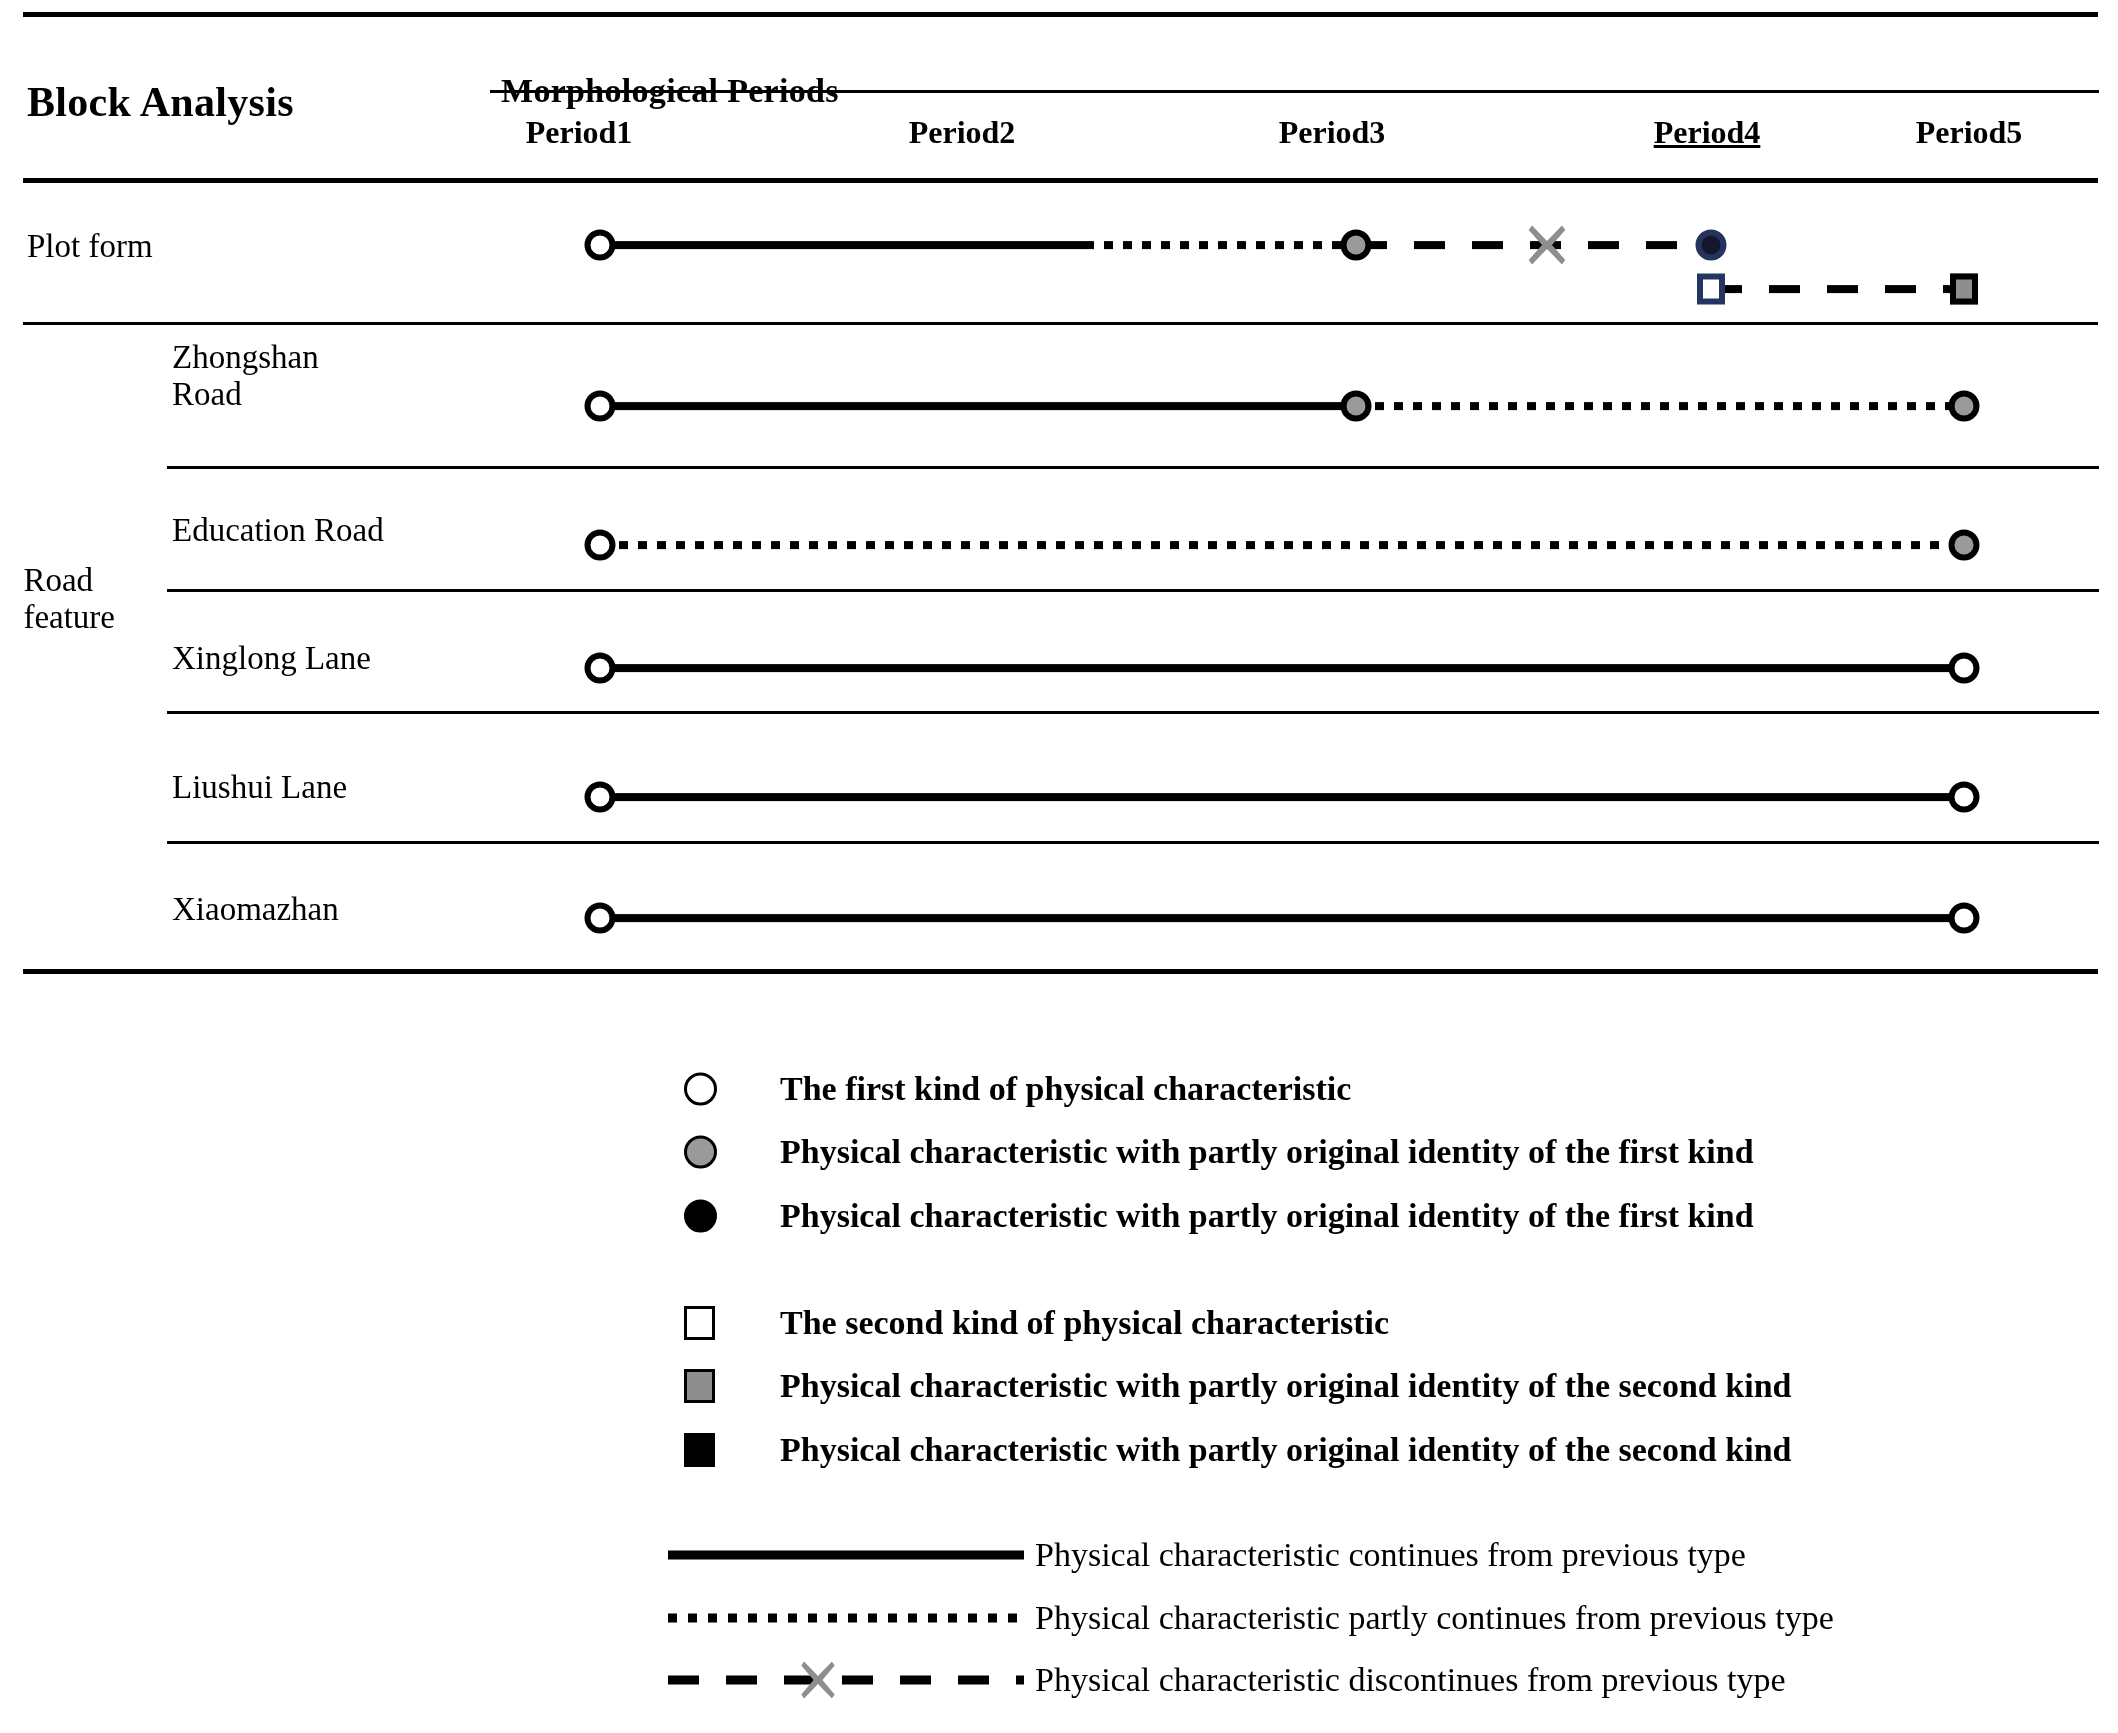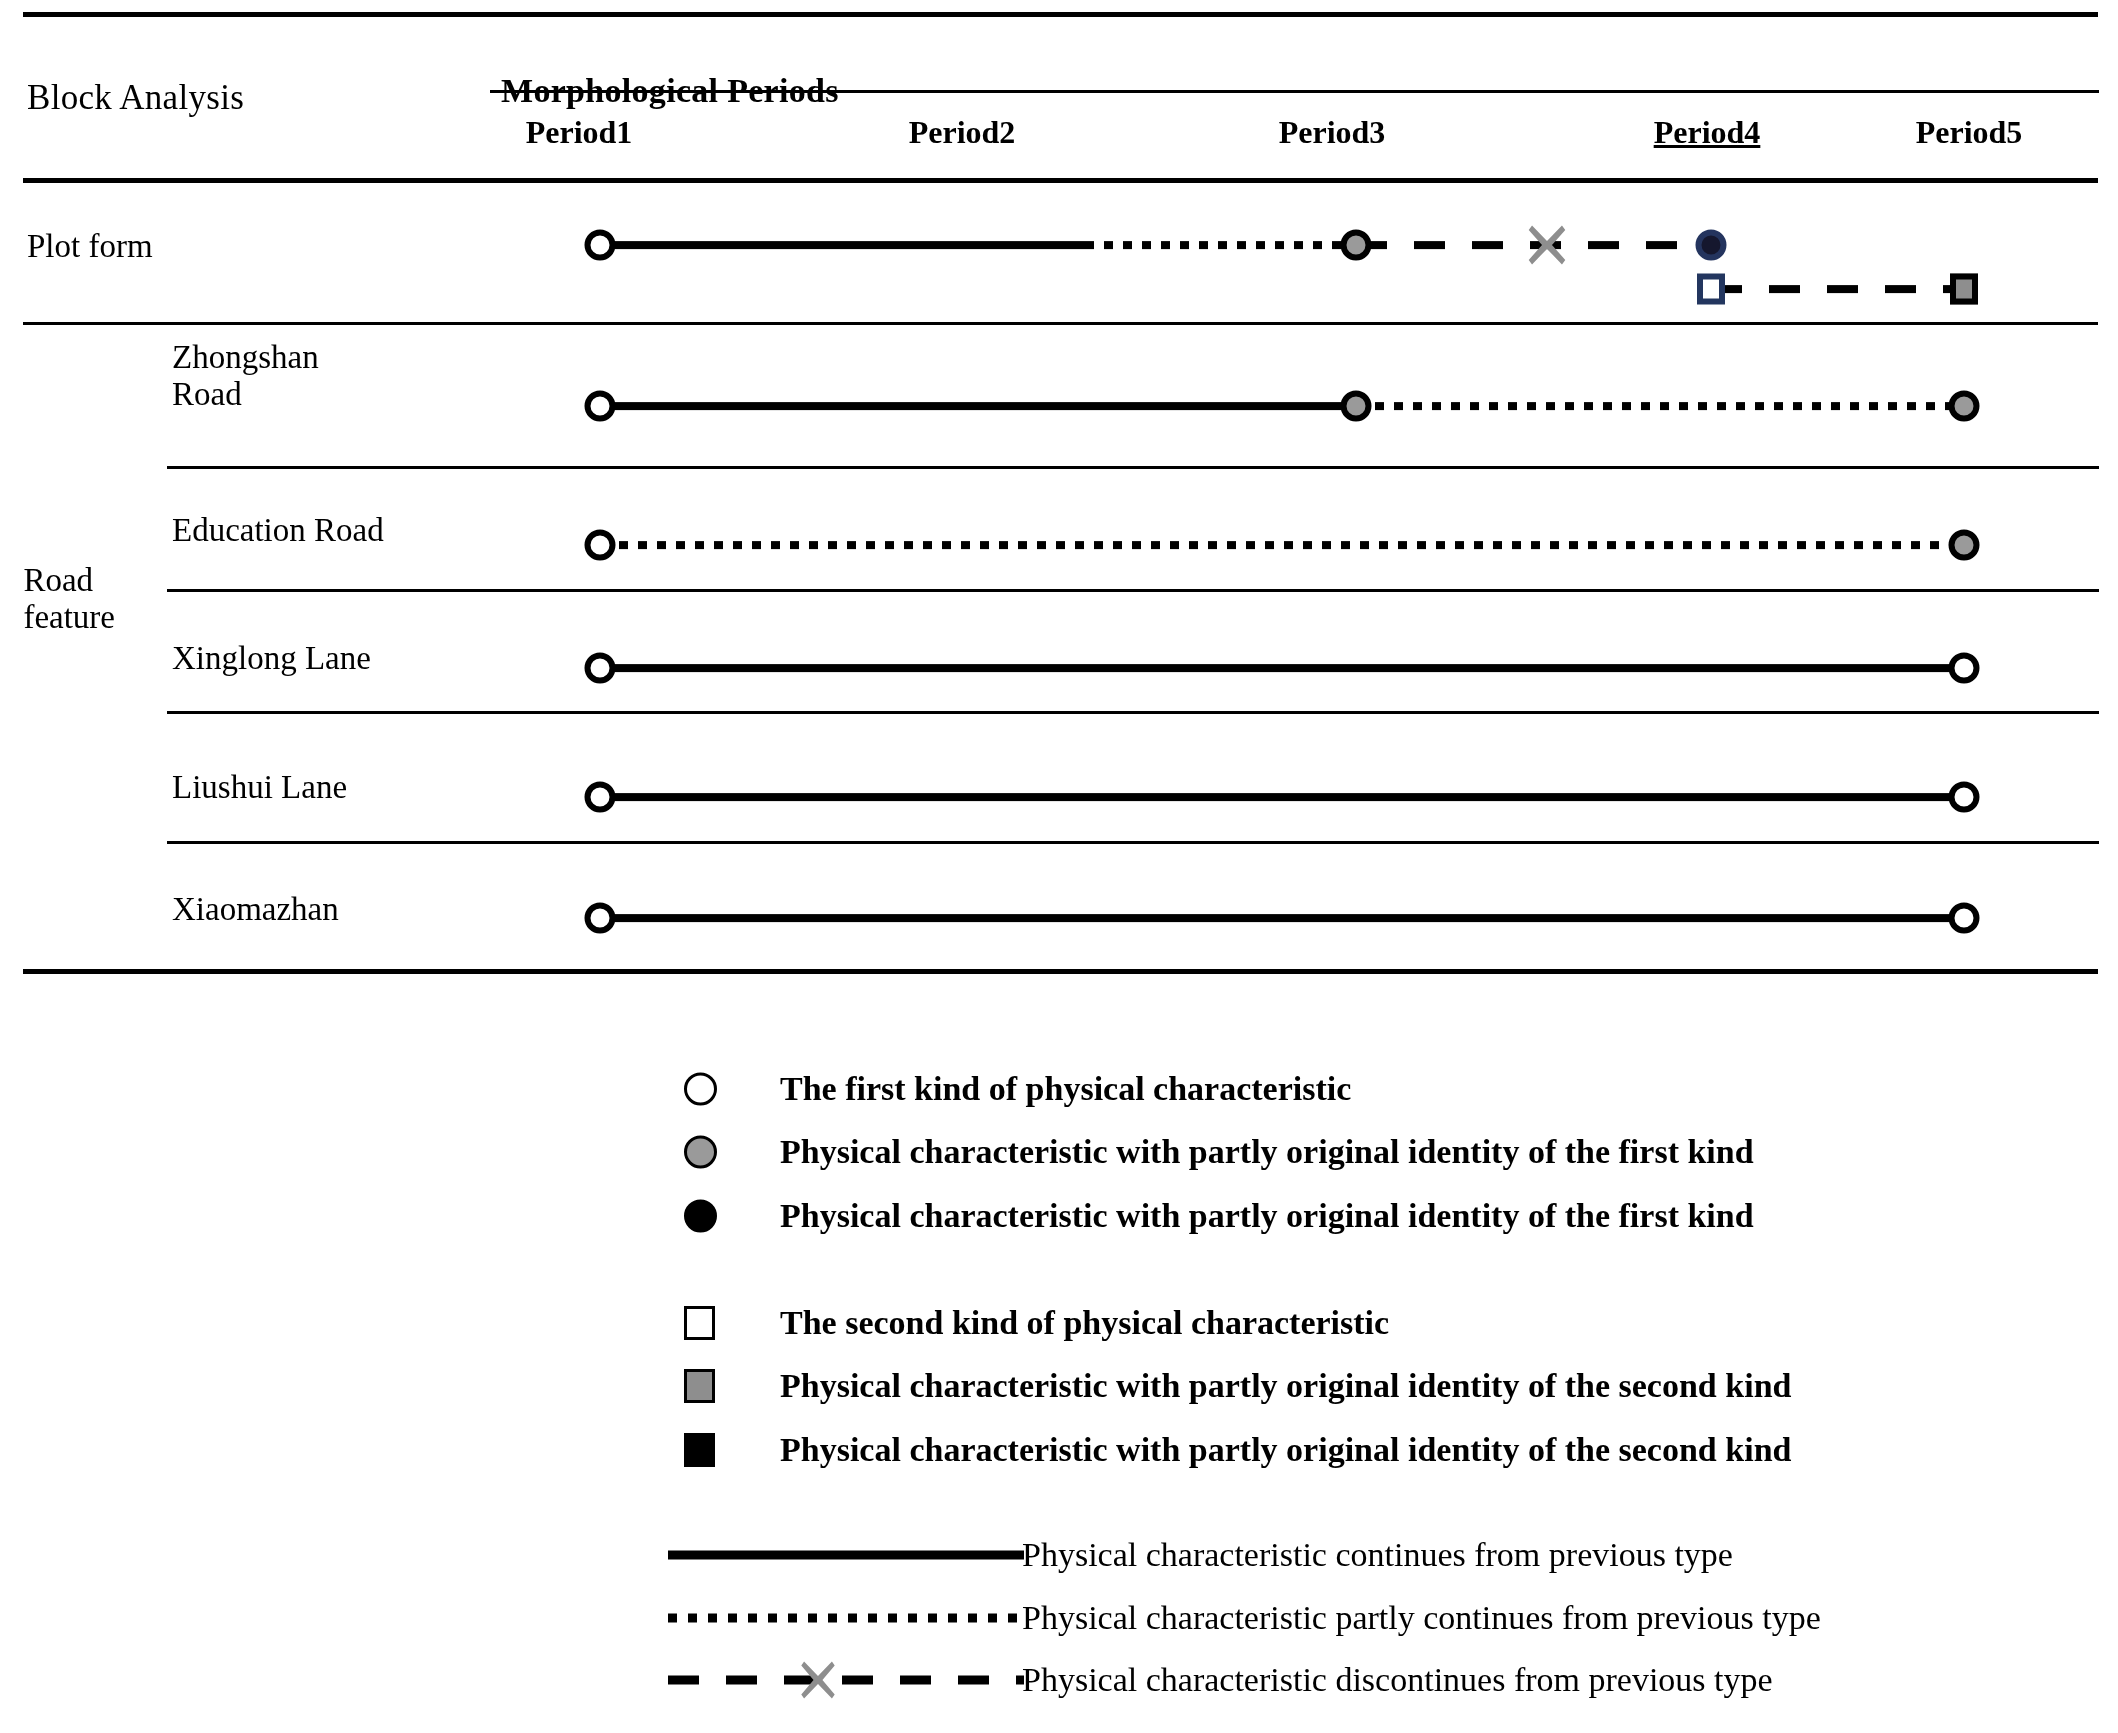--- a/index.html
+++ b/index.html
@@ -30,22 +30,22 @@
     background: #000000;
   }
   .hline.thick { height: 5px; }
   .hline.thin  { height: 2.8px; }
 
   
   .hdr-block-analysis {
     position: absolute;
     left: 27px;
     top: 78px;
-    font-size: 35px;
-    font-weight: normal;
+    font-size: 42px;
+    font-weight: bold;
     letter-spacing: 0.3px;
     white-space: nowrap;
   }
   .hdr-morphological {
     position: absolute;
     left: 501px;
     top: 28px;
     font-size: 34px;
     font-weight: bold;
     letter-spacing: 0.3px;
@@ -188,21 +188,21 @@
   .lg-line-sym.dotted {
     background-image: repeating-linear-gradient(
       to right, #000000 0 9.5px, rgba(0,0,0,0) 9.5px 20px);
   }
   .lg-line-sym.dashed {
     background-image: repeating-linear-gradient(
       to right, #000000 0 31px, rgba(0,0,0,0) 31px 58px);
   }
   .lg-line-text {
     position: absolute;
-    left: 354px;
+    left: 367px;
     top: 50%;
     transform: translateY(-50%);
     font-size: 34px;
     white-space: nowrap;
   }
   .lg-xmark {
     position: absolute;
     left: 150px;
     top: 50%;
     transform: translate(-50%, -50%);

